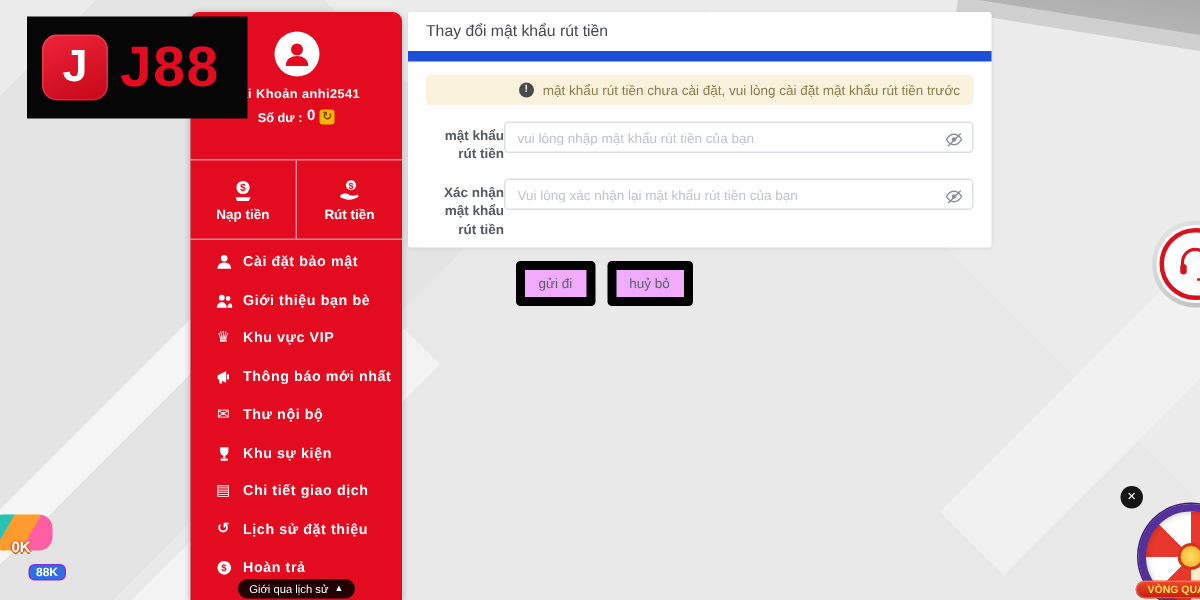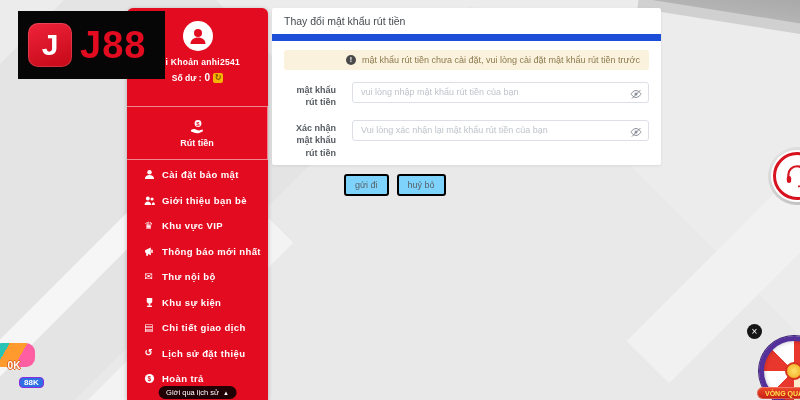--- a/index.html
+++ b/index.html
@@ -52,29 +52,29 @@
 
   
   .card{position:absolute;left:272px;top:8px;width:389px;height:157px;background:#fff;border-radius:2px;
     box-shadow:0 1px 3px rgba(0,0,0,.08);z-index:10;}
   .card-head{height:26px;border-bottom:7px solid #1d4ed8;display:flex;align-items:center;padding-left:12px;
     font-size:10.5px;color:#45494e;}
   .alert{margin:9px 12px 0 12px;background:#faf2dd;border-radius:3px;padding:5px 9px;display:flex;align-items:center;gap:6px;justify-content:flex-end;}
   .alert-ico{width:10px;height:10px;border-radius:50%;background:#4a4a4a;color:#fff;font-size:7px;font-weight:bold;
     text-align:center;line-height:10px;flex:0 0 10px;}
   .alert-txt{font-size:9px;color:#8d7b4e;}
-  .frow{display:flex;margin:11px 12px 0 12px;gap:16px;align-items:flex-start;}
+  .frow{display:flex;margin:11px 12px 0 12px;gap:0;align-items:flex-start;}
   .flabel{width:52px;text-align:right;font-size:9px;font-weight:bold;color:#565b61;line-height:1.35;padding-top:3px;}
   .fctrl{flex:1;position:relative;}
   .fctrl input{width:100%;height:21px;box-sizing:border-box;border:1px solid #dcdfe6;border-radius:3px;
     font-size:9px;padding:0 24px 0 8px;color:#333;outline:none;font-family:inherit;}
   .fctrl input::placeholder{color:#bfc3ca;}
   .eye{position:absolute;right:7px;top:5px;width:12px;height:12px;cursor:pointer;}
   .btnrow{margin:15px 12px 0 72px;display:flex;gap:8px;}
-  .btn{background:#7dd3fc;border:2px solid #000000;border-radius:3px;font-size:9px;color:#5a5f66;
+  .btn{background:#f0abfc;border:6px solid #000000;border-radius:3px;font-size:9px;color:#5a5f66;
     padding:4px 9px;cursor:pointer;font-family:inherit;}
 
   
   .support{position:absolute;left:768px;top:147px;width:58px;height:58px;border-radius:50%;z-index:40;
     background:linear-gradient(145deg,#e8e8e8,#b9b9b9);padding:3px;box-sizing:border-box;cursor:pointer;}
   .support-mid{width:100%;height:100%;border-radius:50%;background:#fff;padding:2px;box-sizing:border-box;}
   .support-in{width:100%;height:100%;border-radius:50%;border:3px solid #d6131f;box-sizing:border-box;
     background:#fff;position:relative;display:flex;align-items:center;justify-content:center;}
   .closebtn{position:absolute;left:747px;top:324px;width:15px;height:15px;border-radius:50%;background:#151515;
     color:#fff;font-size:10px;line-height:15px;text-align:center;z-index:45;cursor:pointer;}
@@ -124,20 +124,28 @@
     <div class="bal">
       <span>Số dư :</span>
       <b>0</b>
       <span class="refresh">↻</span>
     </div>
   </div>
 
   <div class="actions">
     <div class="action">
       <svg width="16" height="16" viewBox="0 0 16 16">
+        <circle cx="8" cy="6" r="4.4" fill="#fff"></circle>
+        <text x="8" y="8.6" text-anchor="middle" font-size="7" font-weight="bold" fill="#e30b20">$</text>
+        <path d="M3 12.5 h10 l-1 2.5 h-8 z" fill="#fff"></path>
+      </svg>
+      <span>Nạp tiền</span>
+    </div>
+    <div class="action">
+      <svg width="16" height="16" viewBox="0 0 16 16">
         <circle cx="9" cy="4.5" r="3.4" fill="#fff"></circle>
         <text x="9" y="6.8" text-anchor="middle" font-size="6" font-weight="bold" fill="#e30b20">$</text>
         <path d="M2 11c3-1.5 4-1 6 0 1.6.8 3.5.4 5.5-.4l.5 1.6c-3 1.8-6 2.6-8.5 1.6L2 12.6z" fill="#fff"></path>
       </svg>
       <span>Rút tiền</span>
     </div>
   </div>
 
   <div class="menu">
     <div class="mitem">

